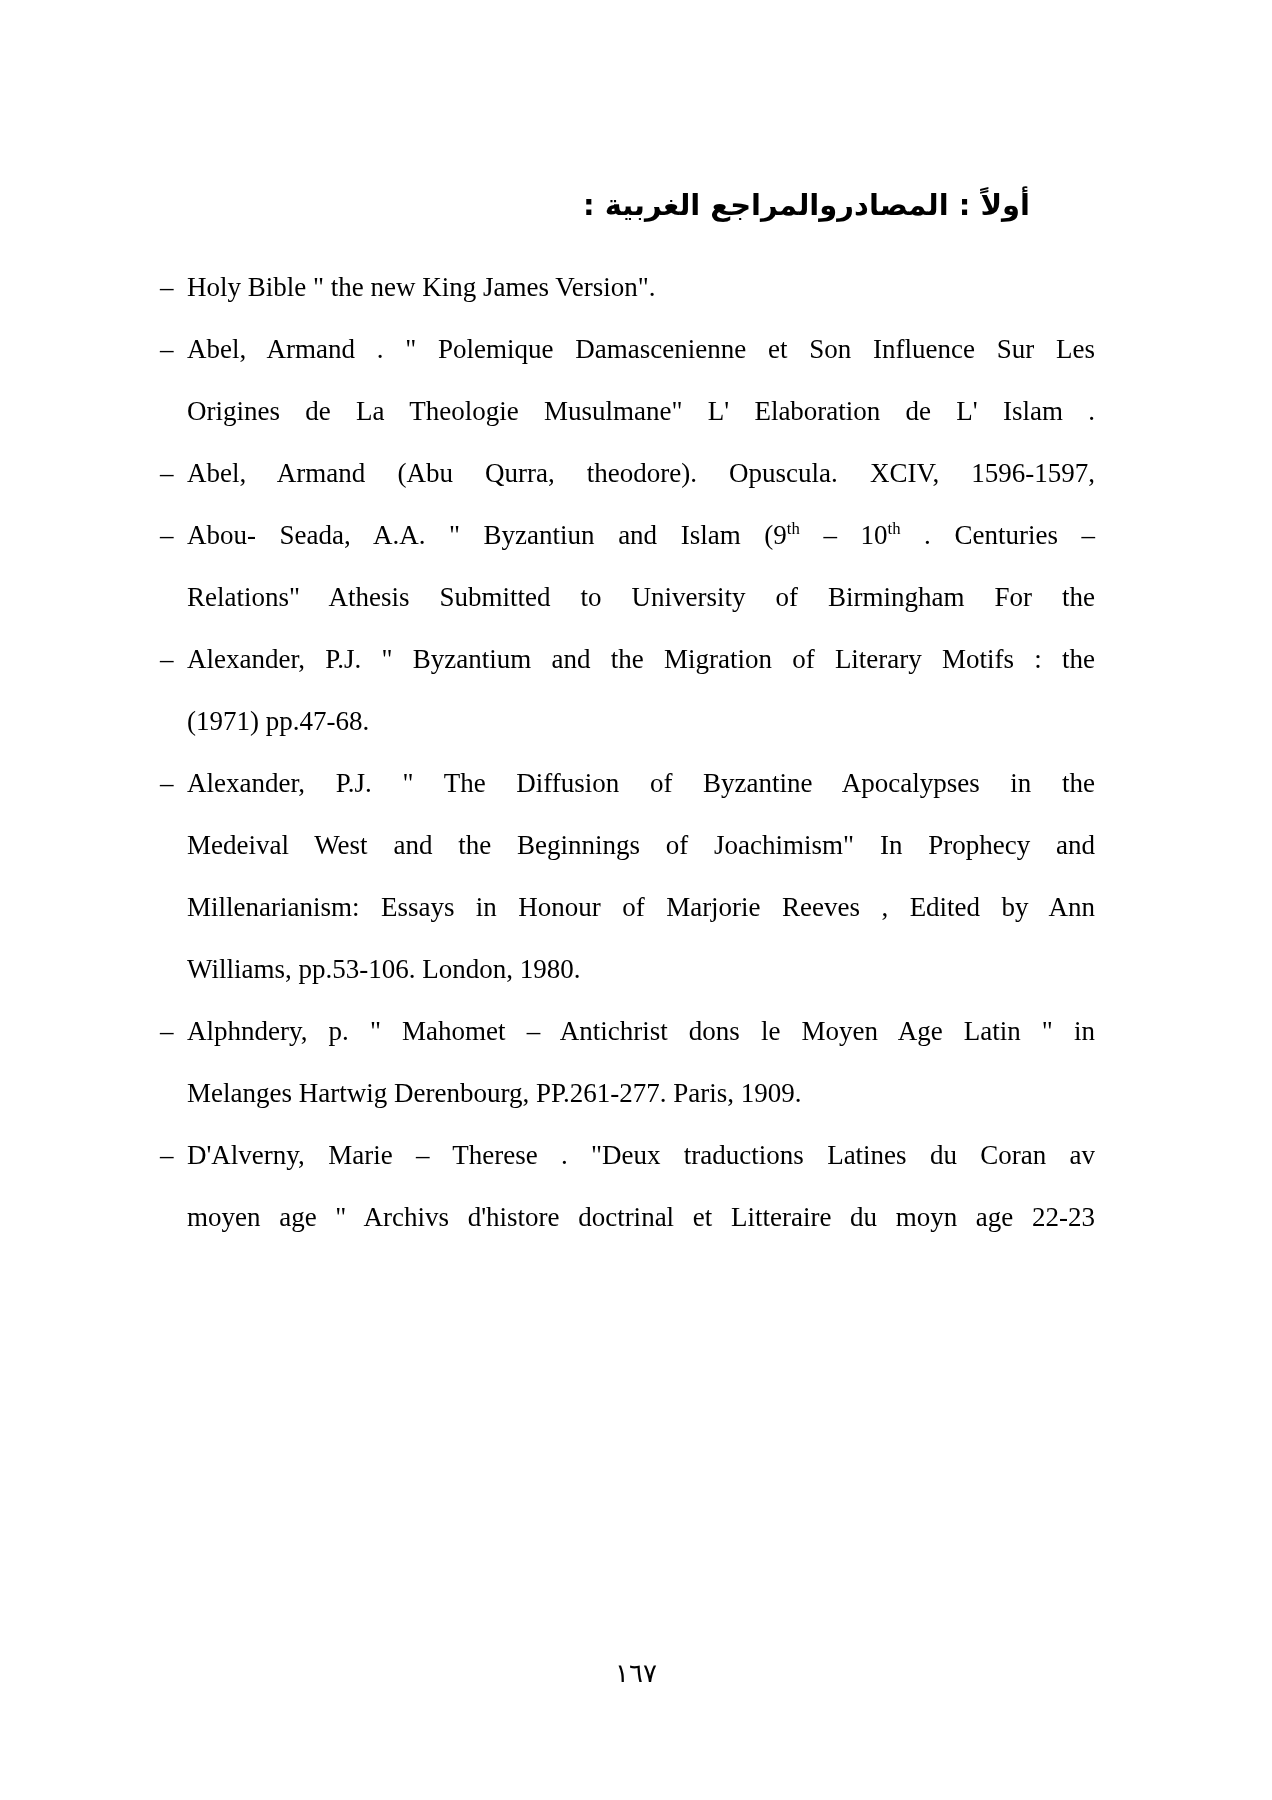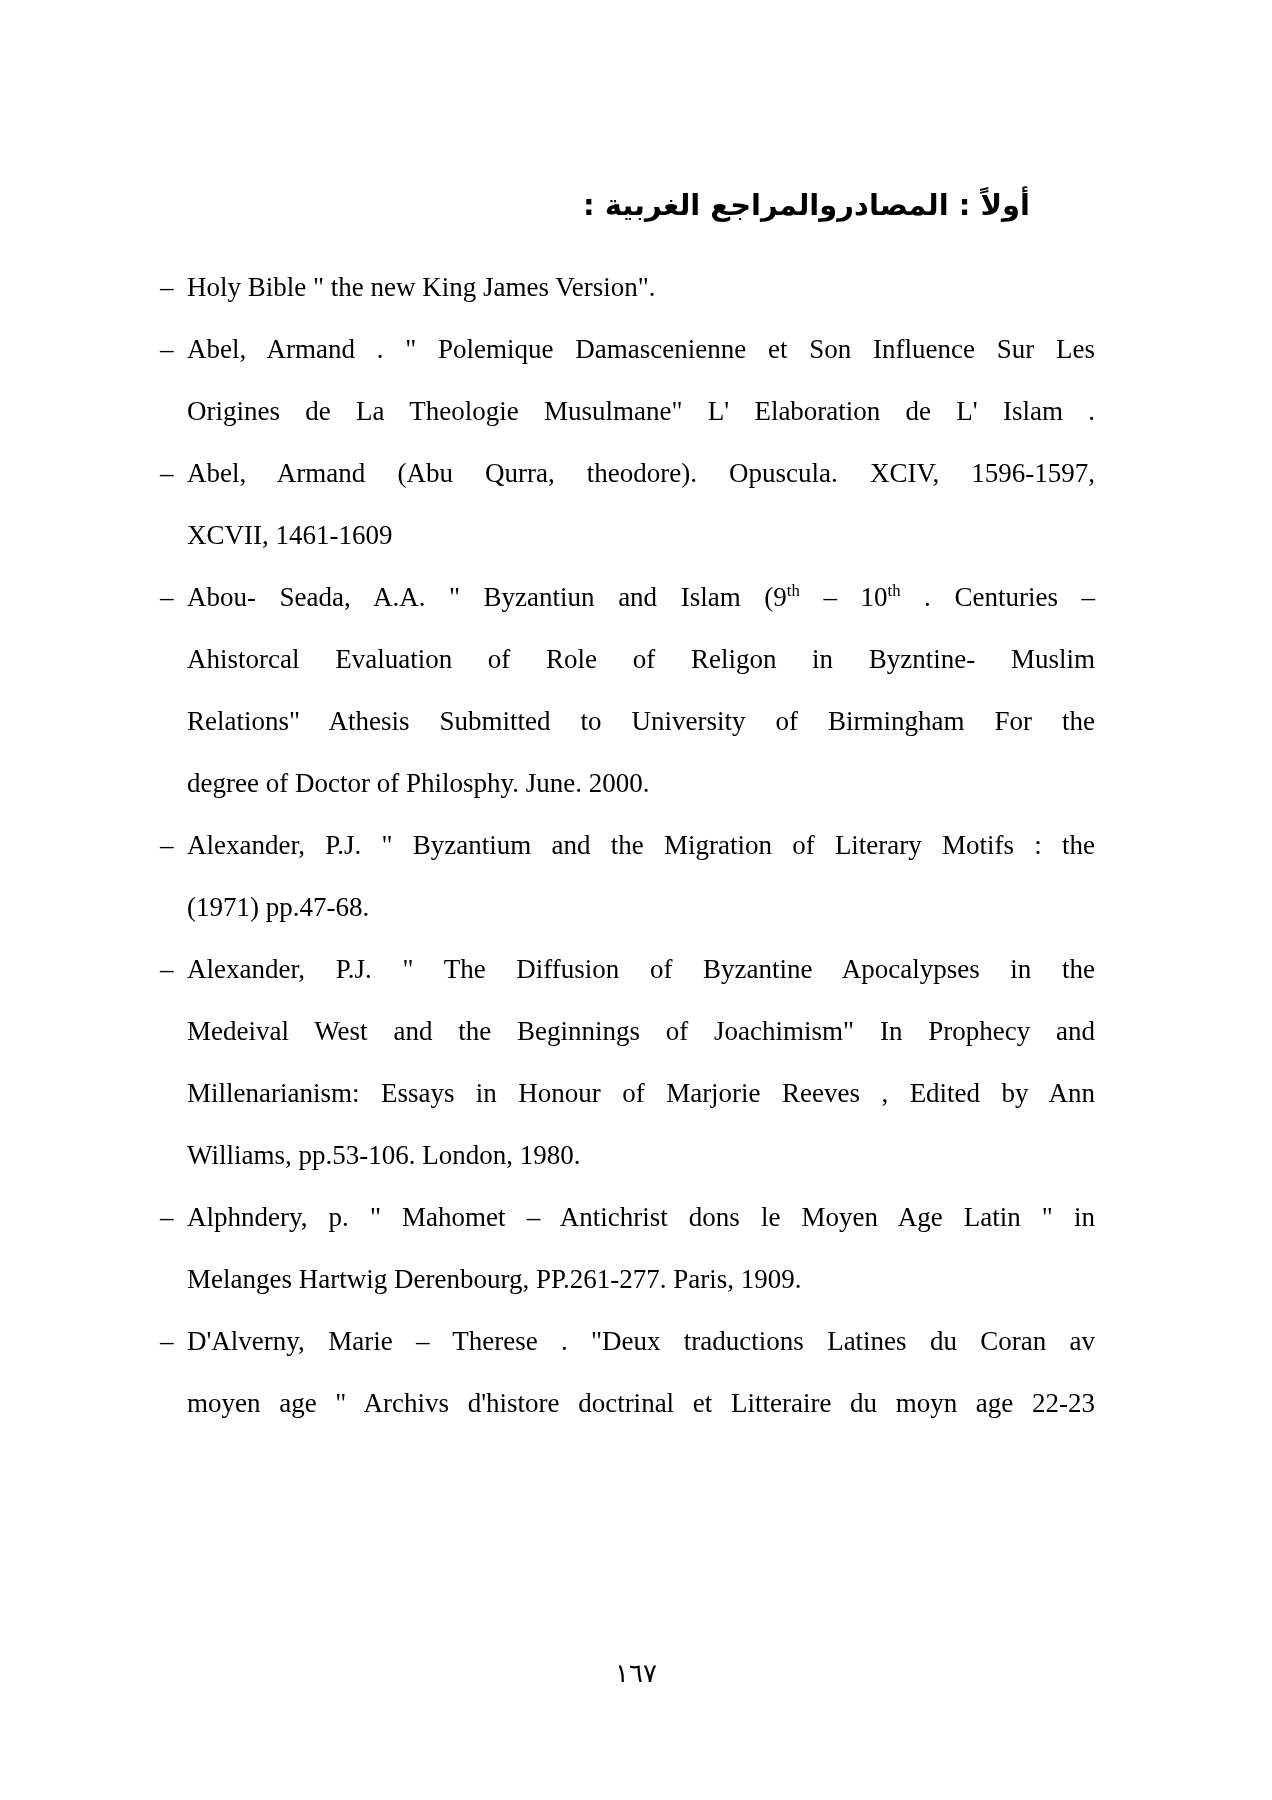--- a/index.html
+++ b/index.html
@@ -80,28 +80,25 @@
         <div class="line">Holy Bible " the new King James Version".</div>
       </div>
       <div class="entry">
         <span class="dash">–</span>
         <div class="line just">Abel, Armand . " Polemique Damascenienne et Son Influence Sur Les</div>
         <div class="line just">Origines de La Theologie Musulmane" L' Elaboration de L' Islam .</div>
       </div>
       <div class="entry">
         <span class="dash">–</span>
         <div class="line just">Abel, Armand  (Abu Qurra, theodore). Opuscula. XCIV, 1596-1597,</div>
-        <div class="line">XCVII, 1461-1609</div>
       </div>
       <div class="entry">
         <span class="dash">–</span>
         <div class="line just">Abou- Seada, A.A. " Byzantiun and Islam (9<sup>th</sup> – 10<sup>th</sup> . Centuries –</div>
-        <div class="line just">Ahistorcal Evaluation of Role of Religon in Byzntine- Muslim</div>
         <div class="line just">Relations" Athesis Submitted to University of Birmingham For the</div>
-        <div class="line">degree of Doctor of Philosphy. June. 2000.</div>
       </div>
       <div class="entry">
         <span class="dash">–</span>
         <div class="line just">Alexander, P.J. " Byzantium and the Migration of Literary Motifs : the</div>
         <div class="line">(1971) pp.47-68.</div>
       </div>
       <div class="entry">
         <span class="dash">–</span>
         <div class="line just">Alexander, P.J. " The Diffusion of Byzantine Apocalypses in the</div>
         <div class="line just">Medeival West and the Beginnings of Joachimism" In Prophecy and</div>

